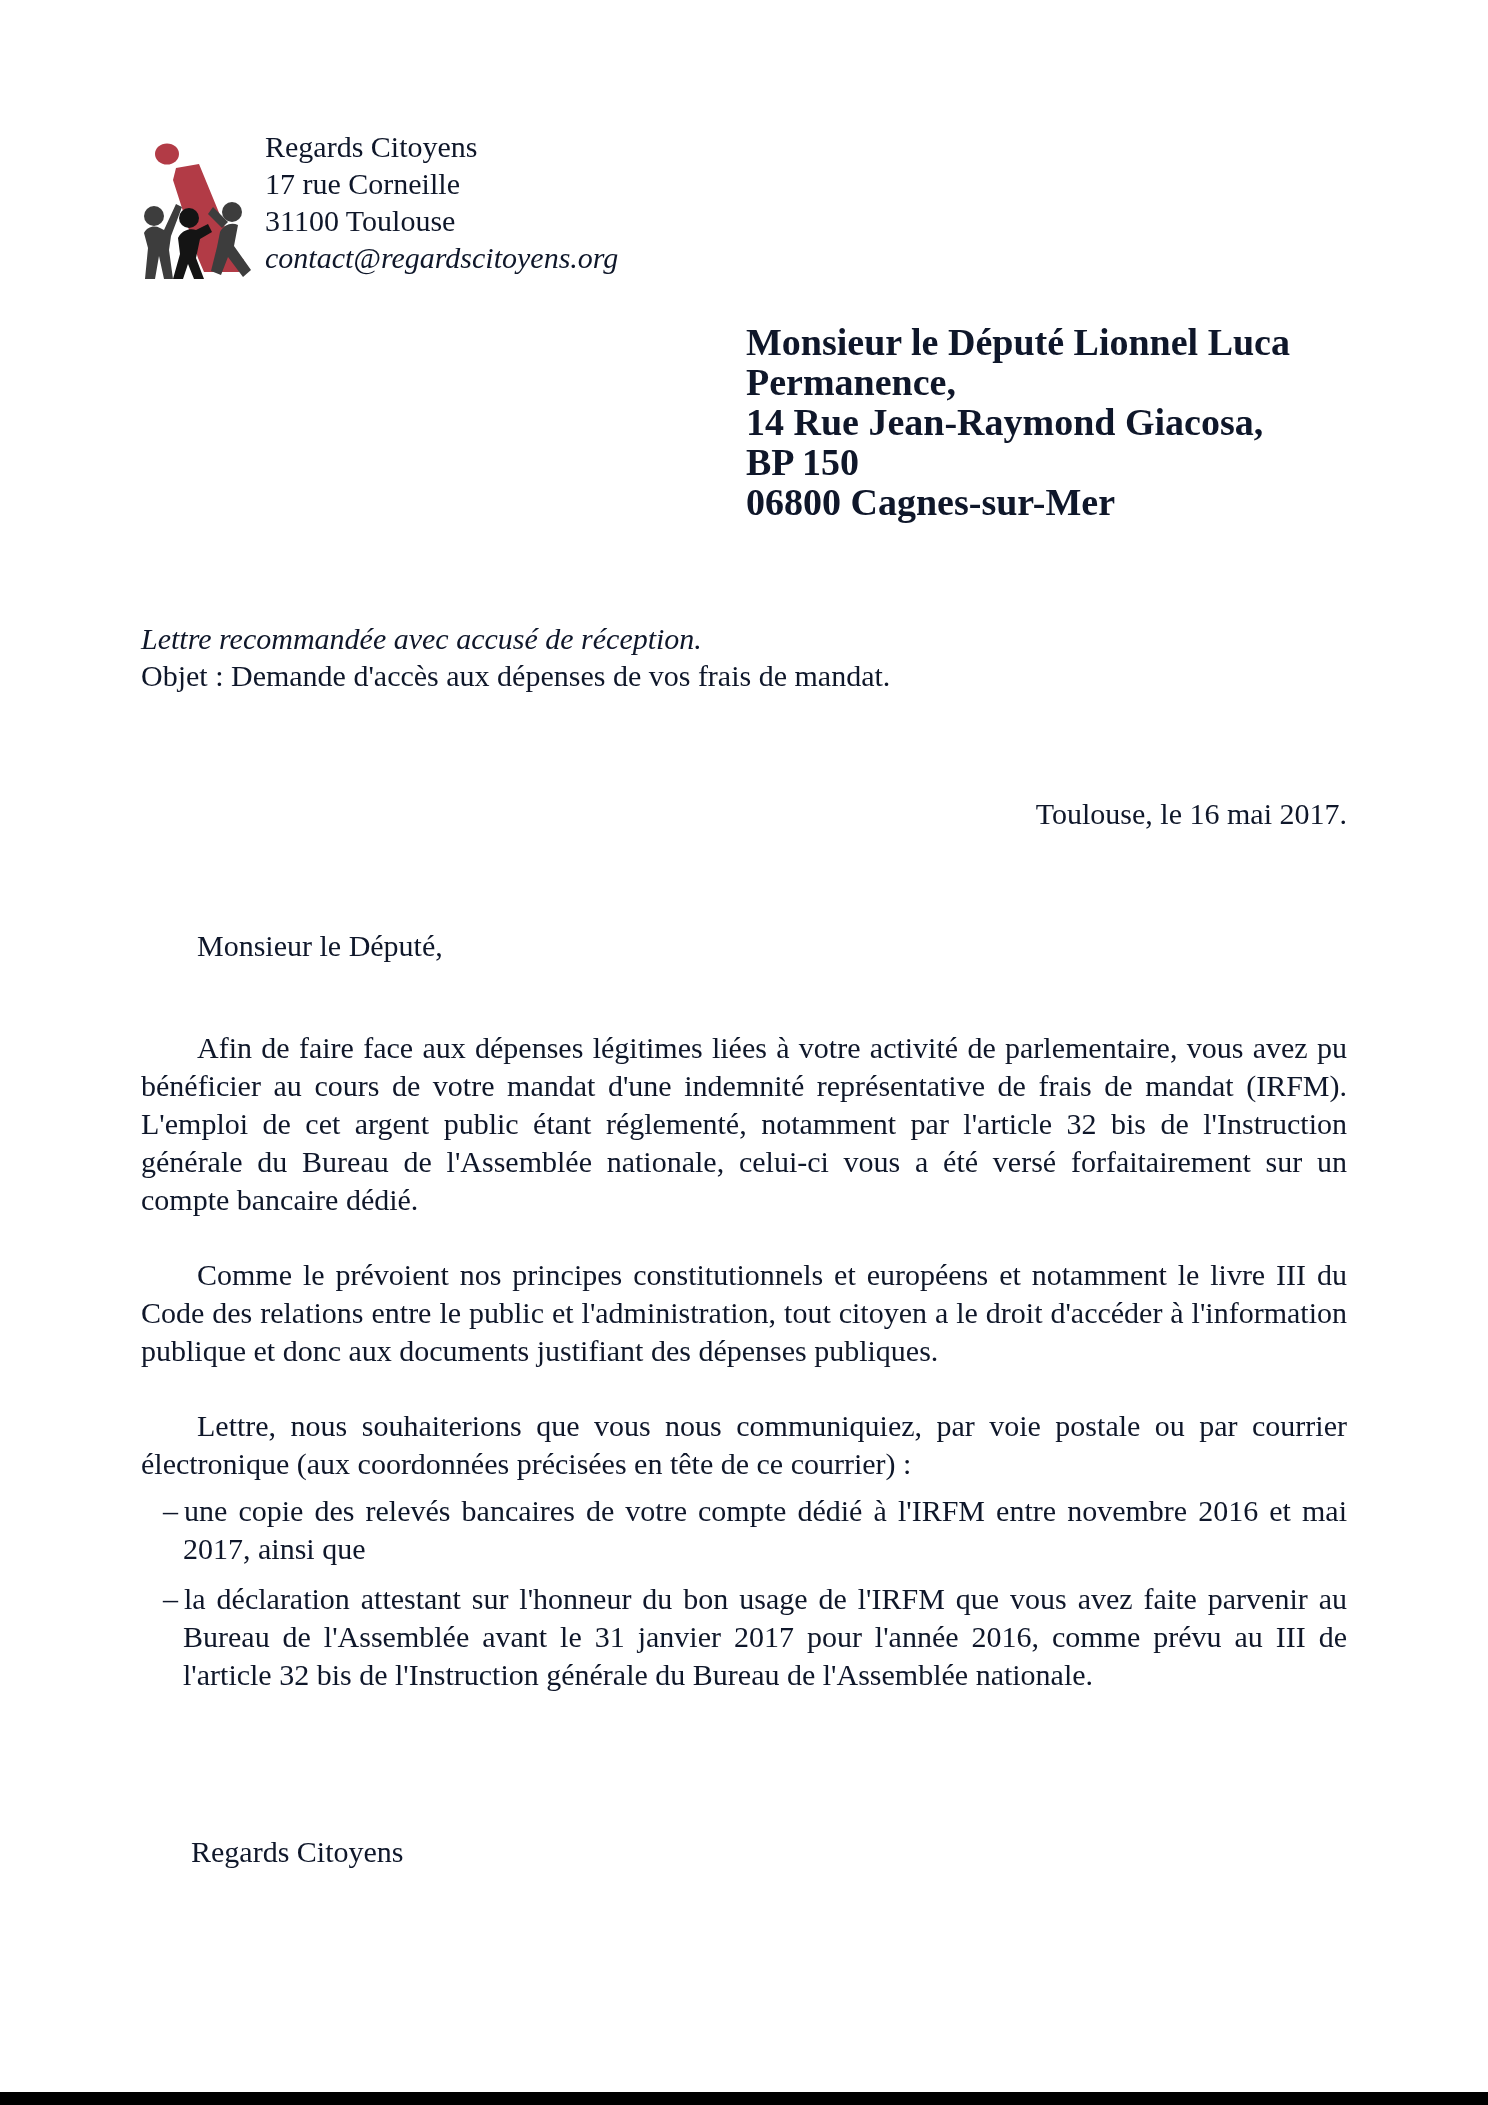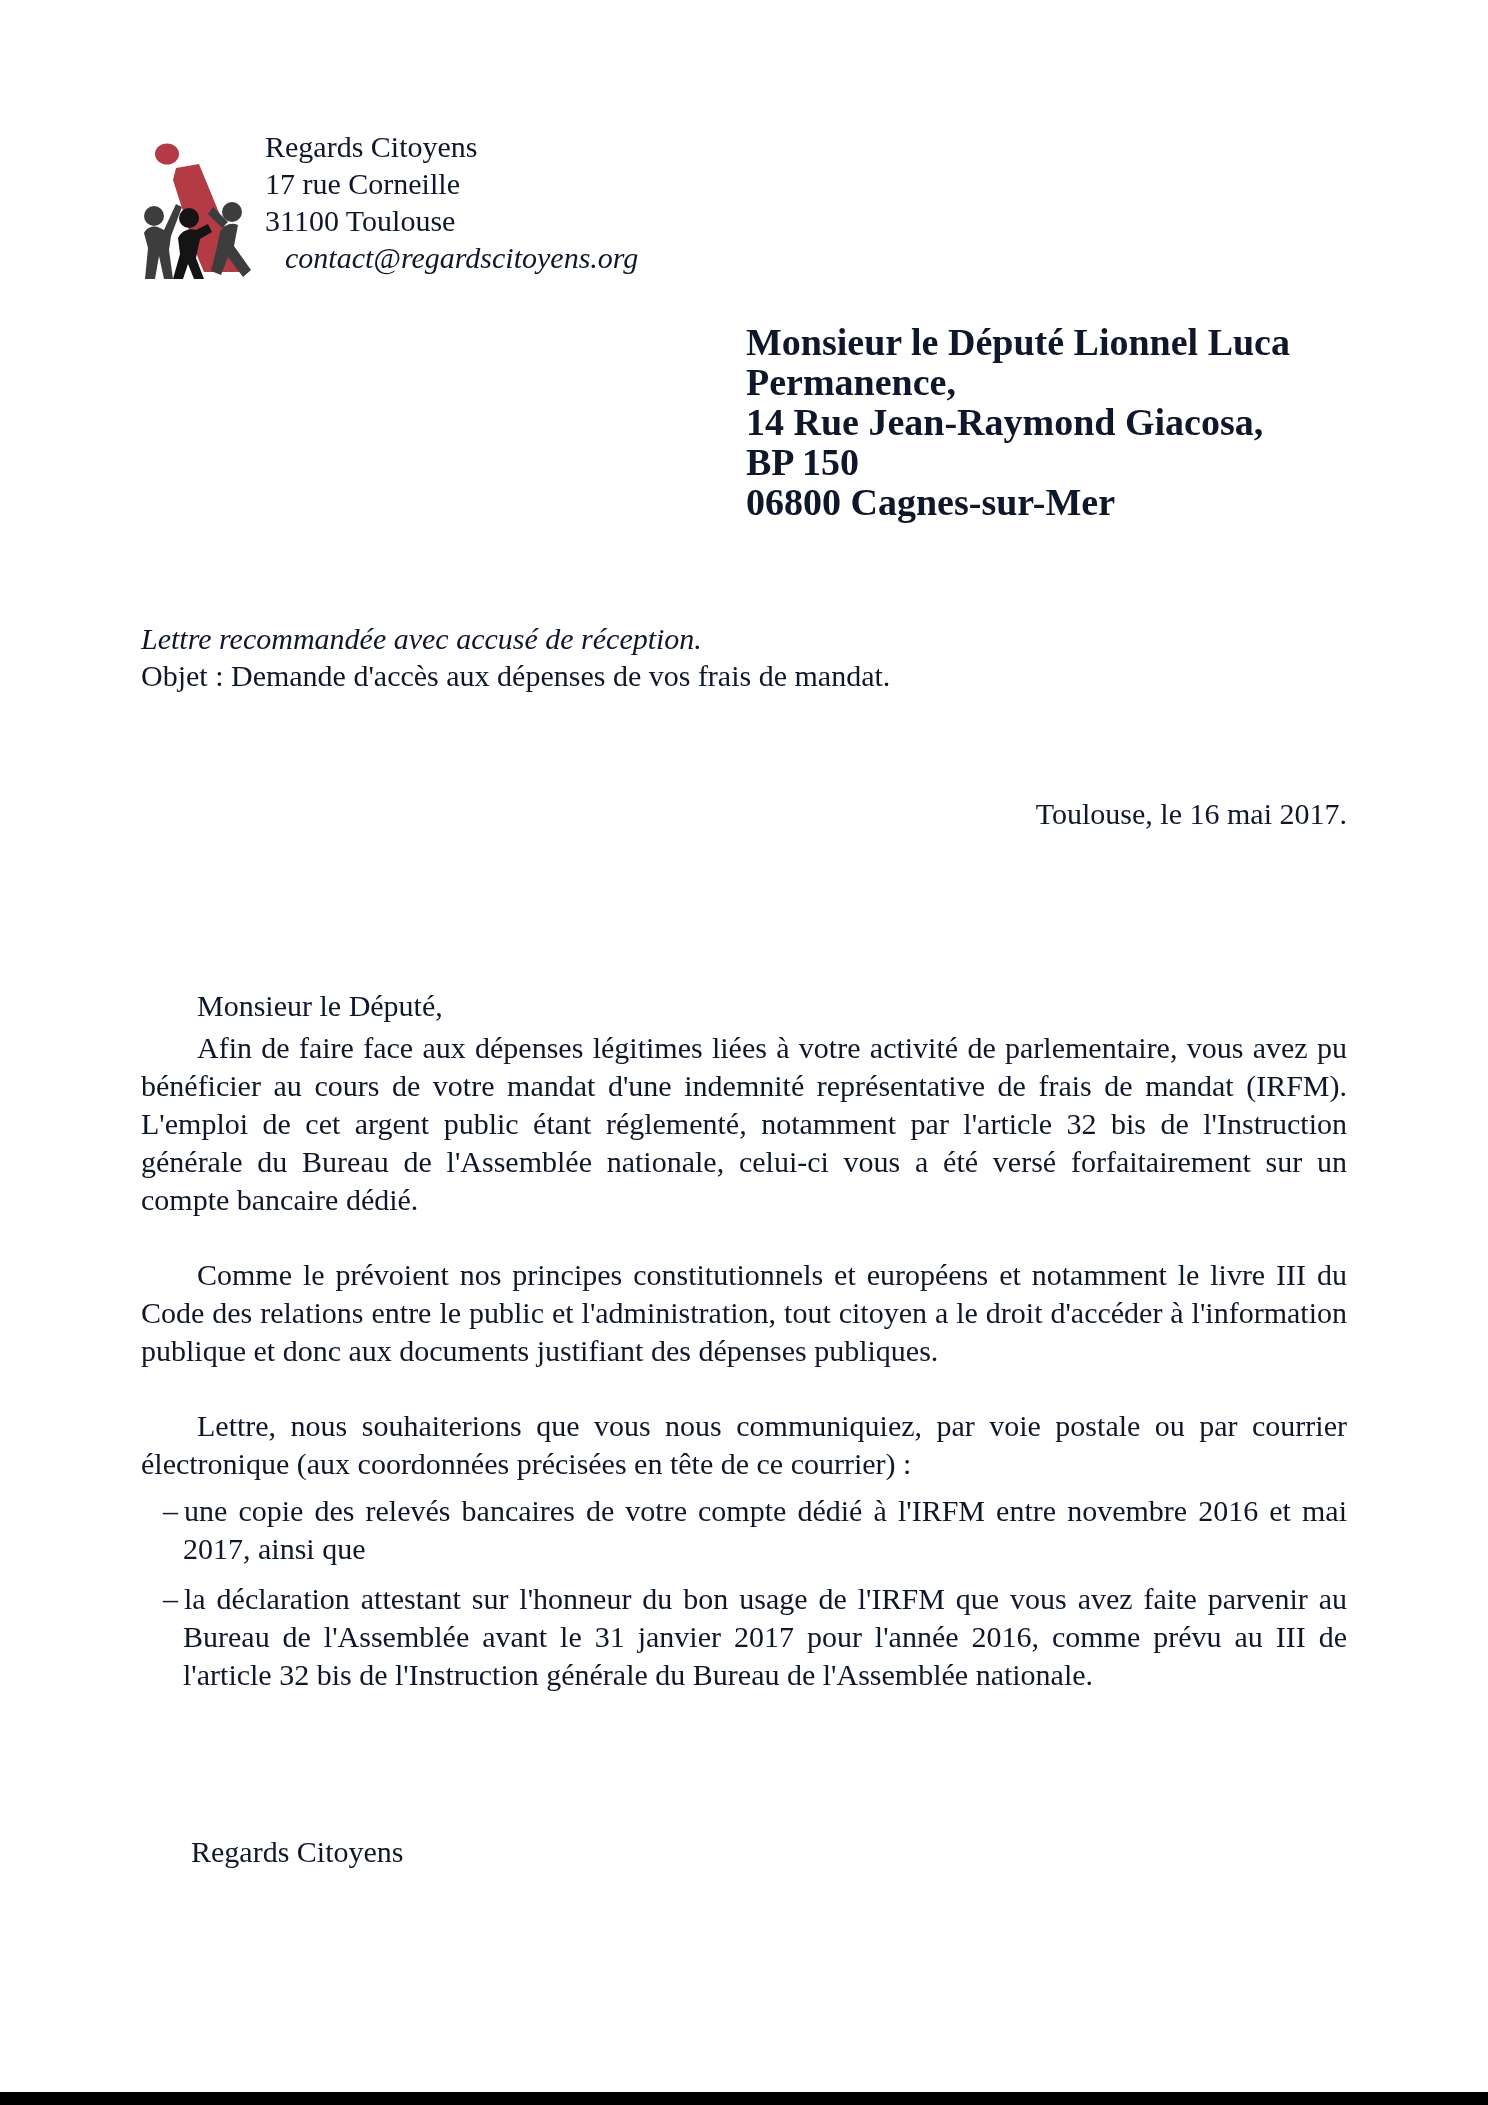--- a/index.html
+++ b/index.html
@@ -13,40 +13,40 @@
     overflow:hidden;
   }
   .logo {
     position:absolute; left:140px; top:142px;
     width:117px; height:141px;
   }
   .sender {
     position:absolute; left:265px; top:128px;
     line-height:37px; font-size:30px;
   }
-  .sender .email { font-style:italic;margin-left:20px; }
+  .sender .email { font-style:italic; }
   .recipient {
     position:absolute; left:746px; top:322px;
     line-height:40px; font-weight:bold; font-size:38px;
   }
   .notice {
     position:absolute; left:141px; top:620px;
     font-style:italic; line-height:38px;
   }
   .subject {
     position:absolute; left:141px; top:657px;
     line-height:38px;
     text-align:right;
   }
   .dateline {
     position:absolute; left:141px; right:141px; top:795px;
     text-align:right; line-height:38px;
   }
   .salutation {
-    position:absolute; left:141px; top:987px;
+    position:absolute; left:141px; top:927px;
     line-height:38px; text-indent:56px;
   }
   .main {
     position:absolute; left:141px; top:1029px; width:1206px;
   }
   .para {
     margin:0 0 37px 0;
     text-align:justify;
     text-indent:56px;
     line-height:38px;

